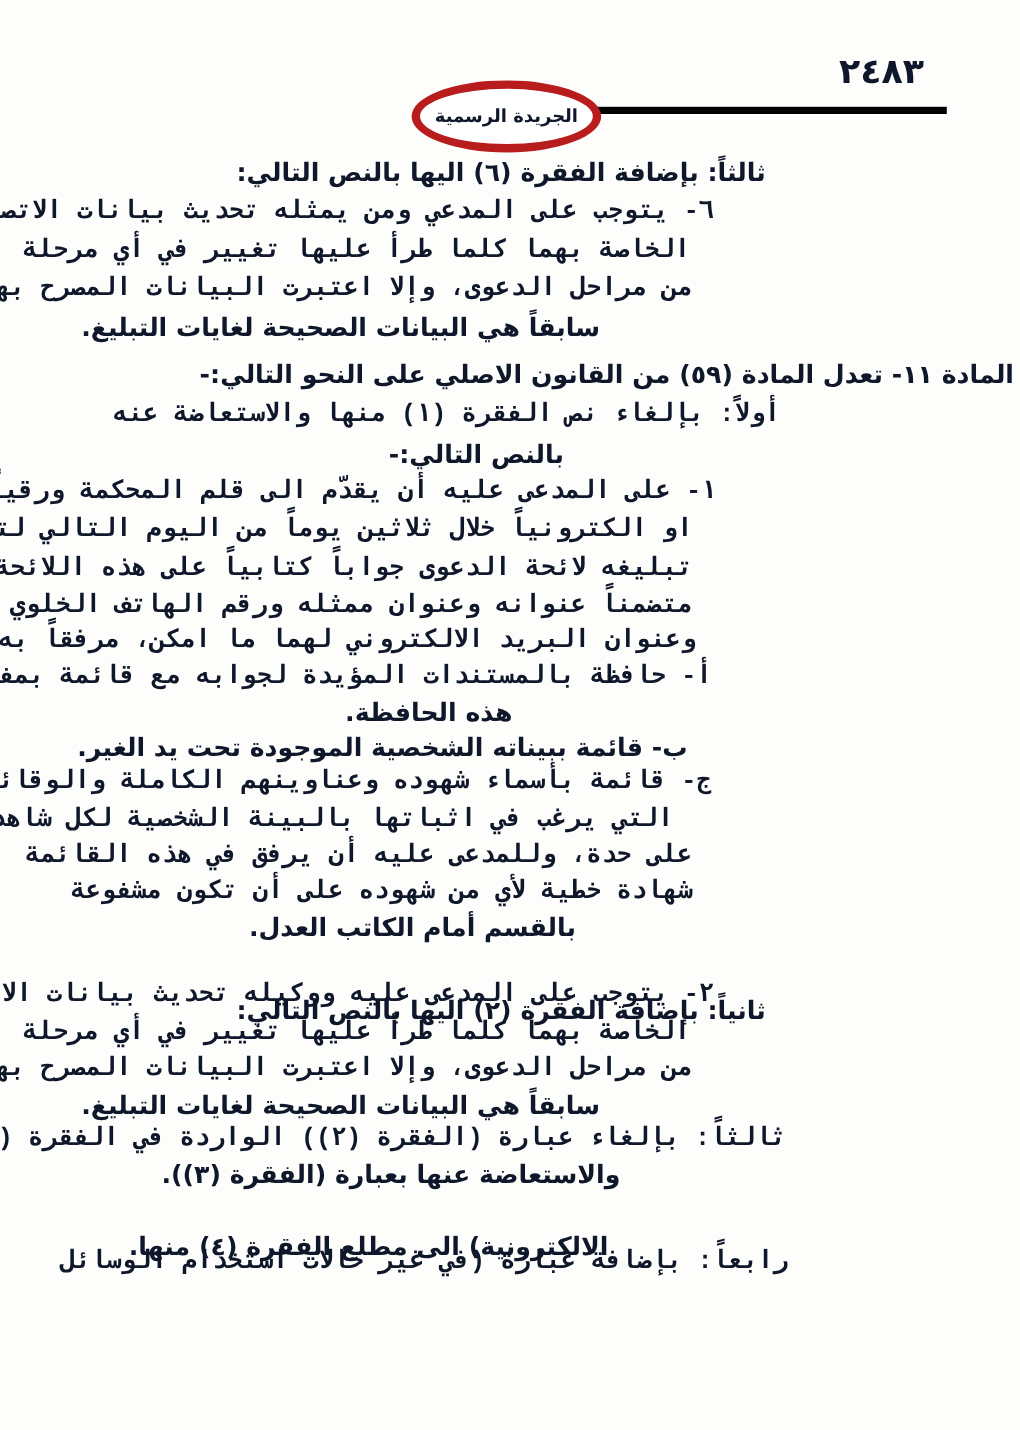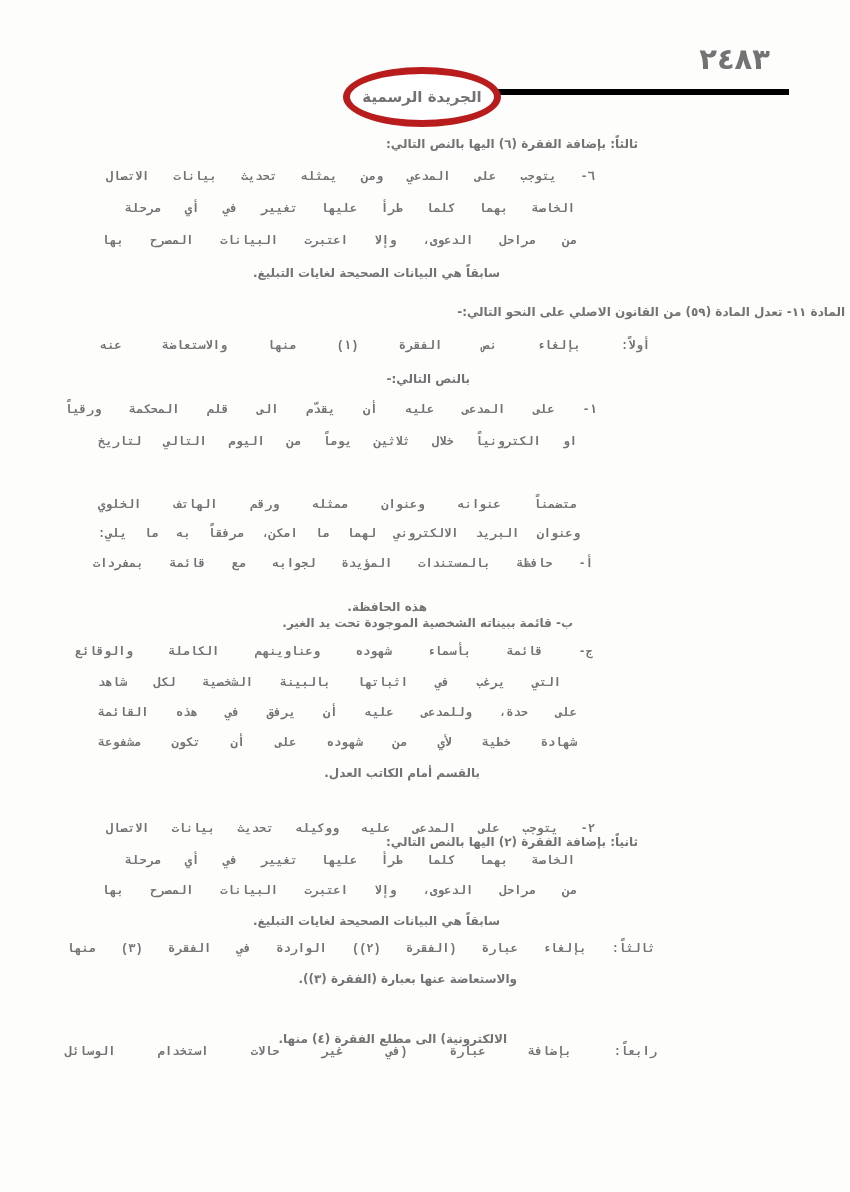--- a/index.html
+++ b/index.html
@@ -2,21 +2,21 @@
 <html lang="ar"><head>
 <meta charset="utf-8">
 <style>
   html,body{margin:0;padding:0;background:#ffffff;}
   .page{
     position:relative;
     width:850px;height:1192px;
     background:#fdfdfc;
     font-family:"DejaVu Sans",sans-serif;
     font-weight:bold;
-    color:#737373;
+    color:#0f172a;
     overflow:hidden;
   }
   .pagenum{
     position:absolute;
     top:42px;right:80px;
     font-size:29px;
     letter-spacing:9px;
     direction:rtl;
     white-space:nowrap;
   }
@@ -37,21 +37,21 @@
     box-sizing:border-box;
   }
   .badge span{
     font-size:15px;
     direction:rtl;
     white-space:nowrap;
   }
   .ln{
     position:absolute;
     direction:rtl;
-    font-size:12px;
+    font-size:21px;
     line-height:27px;
     white-space:nowrap;
   }
   .j{
     text-align:justify;
     text-align-last:justify;
     font-family:Liberation Mono, monospace;
   }
   .r{text-align:right;}
 </style>
@@ -71,25 +71,26 @@
   <div class="ln j" style="top:196px;right:275px;left:125px;">الخاصة بهما كلما طرأ عليها تغيير في أي مرحلة</div>
   <div class="ln j" style="top:228px;right:273px;left:102px;">من مراحل الدعوى، وإلا اعتبرت البيانات المصرح بها</div>
   <div class="ln r" style="top:260px;right:350px;">سابقاً هي البيانات الصحيحة لغايات التبليغ.</div>
 
   <div class="ln r" style="top:299px;right:5px;">المادة ١١- تعدل المادة (٥٩) من القانون الاصلي على النحو التالي:-</div>
   <div class="ln j" style="top:333px;right:200px;left:100px;">أولاً: بإلغاء نص الفقرة (١) منها والاستعاضة عنه</div>
   <div class="ln r" style="top:366px;right:380px;">بالنص التالي:-</div>
 
   <div class="ln j" style="top:397px;right:253px;left:65px;">١- على المدعى عليه أن يقدّم الى قلم المحكمة ورقياً</div>
   <div class="ln j" style="top:429px;right:273px;left:98px;">او الكترونياً خلال ثلاثين يوماً من اليوم التالي لتاريخ</div>
+  <div class="ln j" style="top:461px;right:273px;left:98px;">تبليغه لائحة الدعوى جواباً كتابياً على هذه اللائحة</div>
   <div class="ln j" style="top:492px;right:273px;left:98px;">متضمناً عنوانه وعنوان ممثله ورقم الهاتف الخلوي</div>
   <div class="ln j" style="top:521px;right:270px;left:98px;">وعنوان البريد الالكتروني لهما ما امكن، مرفقاً به ما يلي:</div>
 
   <div class="ln j" style="top:551px;right:257px;left:93px;">أ- حافظة بالمستندات المؤيدة لجوابه مع قائمة بمفردات</div>
-  <div class="ln r" style="top:594px;right:423px;margin-left:14px;">هذه الحافظة.</div>
+  <div class="ln r" style="top:581px;right:423px;margin-left:14px;">هذه الحافظة.</div>
   <div class="ln r" style="top:610px;right:277px;">ب- قائمة ببيناته الشخصية الموجودة تحت يد الغير.</div>
   <div class="ln j" style="top:639px;right:257px;left:75px;">ج- قائمة بأسماء شهوده وعناوينهم الكاملة والوقائع</div>
   <div class="ln j" style="top:670px;right:289px;left:98px;">التي يرغب في اثباتها بالبينة الشخصية لكل شاهد</div>
   <div class="ln j" style="top:730px;right:273px;left:98px;">شهادة خطية لأي من شهوده على أن تكون مشفوعة</div>
   <div class="ln j" style="top:700px;right:273px;left:98px;">على حدة، وللمدعى عليه أن يرفق في هذه القائمة</div>
   <div class="ln r" style="top:760px;right:370px;">بالقسم أمام الكاتب العدل.</div>
 
   <div class="ln r" style="top:829px;right:212px;">ثانياً: بإضافة الفقرة (٢) اليها بالنص التالي:</div>
   <div class="ln j" style="top:816px;right:255px;left:106px;">٢- يتوجب على المدعى عليه ووكيله تحديث بيانات الاتصال</div>
   <div class="ln j" style="top:848px;right:275px;left:125px;">الخاصة بهما كلما طرأ عليها تغيير في أي مرحلة</div>

